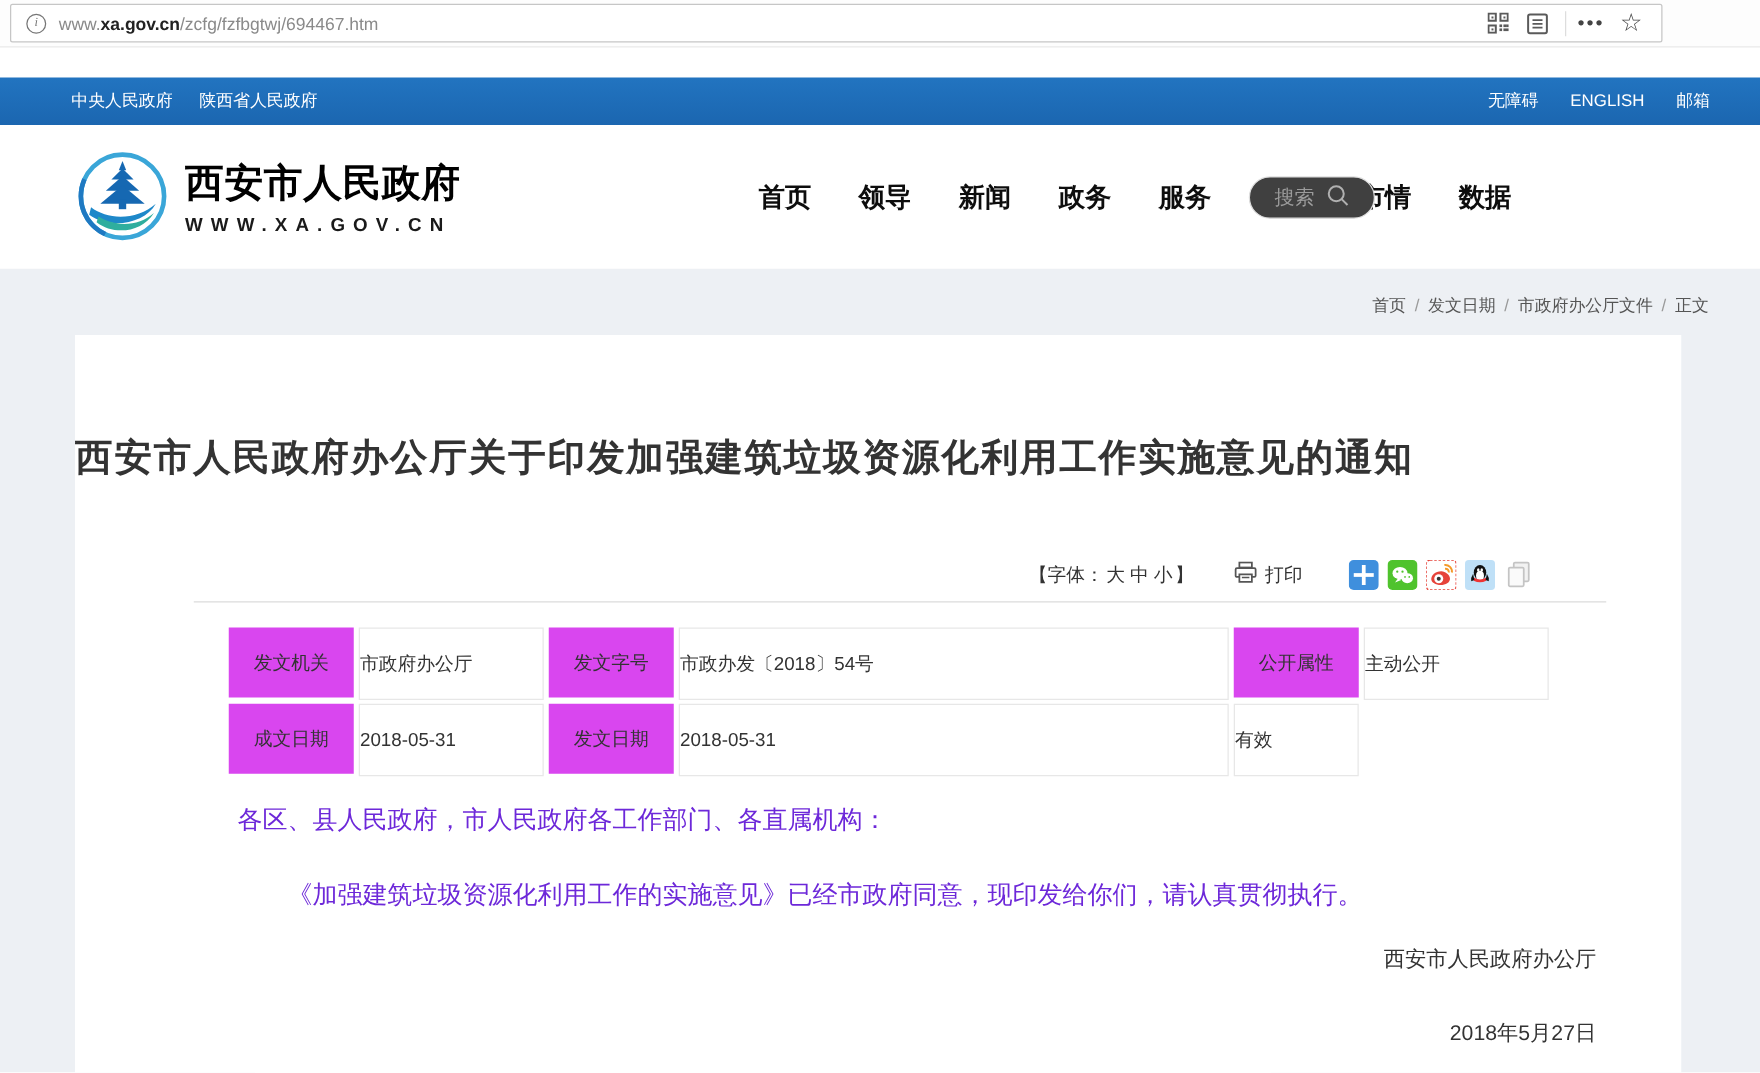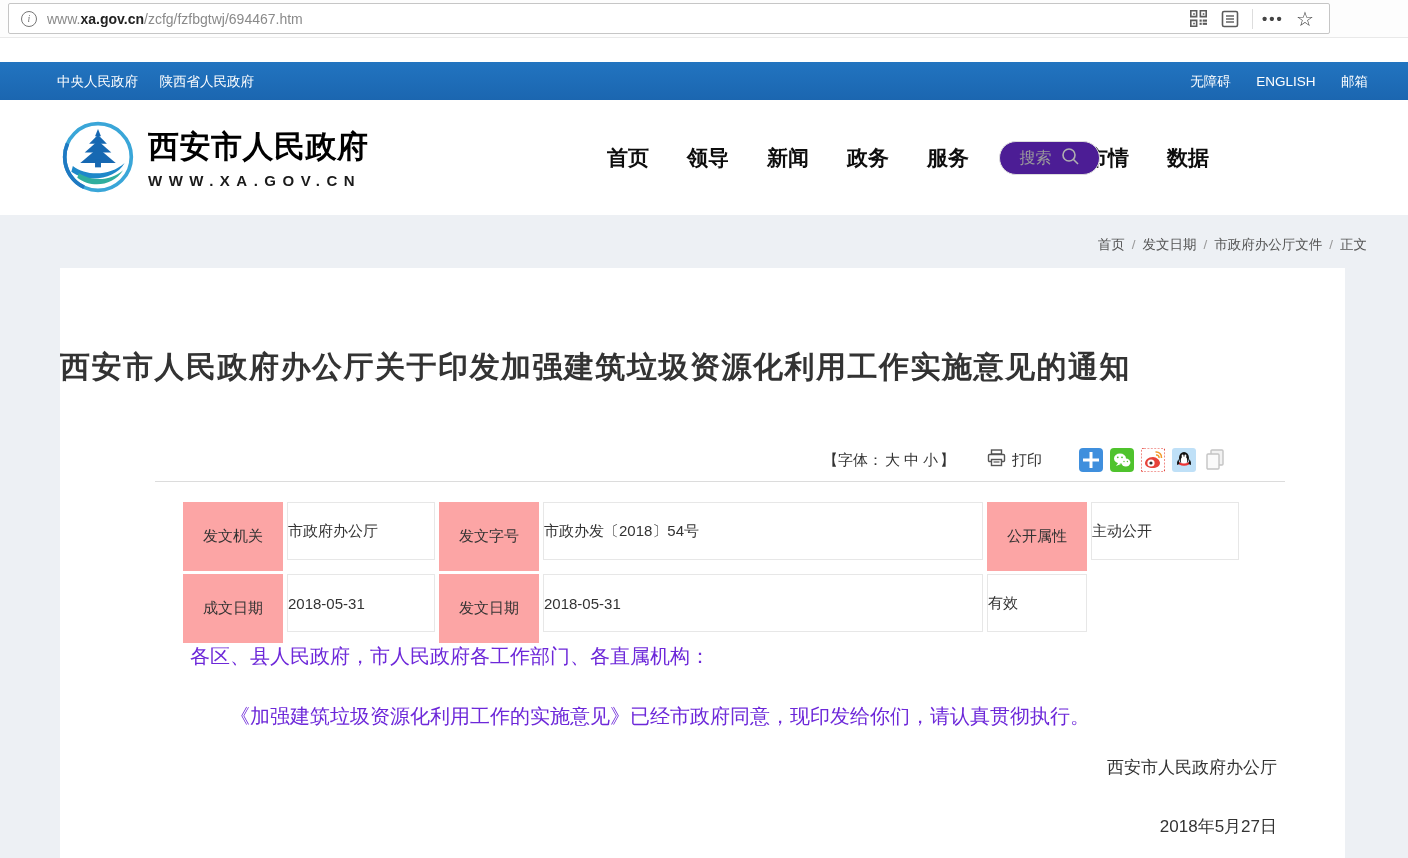--- a/index.html
+++ b/index.html
@@ -26,21 +26,21 @@
   .tb-right a { margin-left: 21px; }
 
   
   .siteheader { position: absolute; top: 100px; left: 0; width: 1156px; height: 115px; background: #fff; }
   .logo { position: absolute; left: 61px; top: 20px; width: 74px; height: 74px; cursor: pointer; }
   .brand { position: absolute; left: 148px; top: 29px; cursor: pointer; }
   .brand-name { font-size: 31px; font-weight: bold; color: #000; letter-spacing: 0.5px; line-height: 1.15; }
   .brand-url { margin-top: 7px; font-size: 15px; font-weight: bold; color: #1a1a1a; letter-spacing: 6.5px; }
   .nav { position: absolute; left: 607px; top: 0; height: 115px; display: flex; align-items: center; }
   .nav-item { font-size: 21px; font-weight: bold; color: #0d0d0d; margin-right: 38px; cursor: pointer; white-space: nowrap; }
-  .search { position: absolute; right: 56px; top: 41px; width: 101px; height: 34px; border: 1px solid #ddd; border-radius: 17px; display: flex; align-items: center; justify-content: center; cursor: pointer; background: #4c1d95; }
+  .search { position: absolute; right: 56px; top: 41px; width: 101px; height: 34px; border: 1px solid #ddd; border-radius: 17px; display: flex; align-items: center; justify-content: center; cursor: pointer; background: #404040; }
   .search-label { color: #9b9b9b; font-size: 16px; margin-right: 8px; }
 
   
   .main { position: absolute; top: 215px; left: 0; width: 1408px; height: 643px; background: #edf0f4; }
   .breadcrumb { position: absolute; top: 21px; right: 41px; font-size: 13.5px; color: #555; }
   .breadcrumb .bc-item { cursor: pointer; }
   .breadcrumb .bc-sep { color: #999; padding: 0 7px; }
 
   
   .card { position: absolute; top: 53px; left: 60px; width: 1285px; height: 660px; background: #fff; }
@@ -50,21 +50,21 @@
   .fontsize { font-size: 15px; color: #333; }
   .fs-opt { margin: 0 2px; cursor: pointer; }
   .print { display: flex; align-items: center; margin-left: 32px; cursor: pointer; }
   .print-label { font-size: 15px; color: #333; margin-left: 6px; }
   .share { display: flex; align-items: center; margin-left: 30px; }
   .share-ic { width: 24px; height: 24px; margin-left: 7px; cursor: pointer; }
 
   .divider { position: absolute; top: 213px; left: 95px; width: 1130px; height: 1px; background: #dcdcdc; }
 
   .meta { position: absolute; top: 234px; left: 123px; display: grid; grid-template-columns: 100px 148px 100px 440px 100px 148px; gap: 3px 4px; }
-  .meta-label { background: #fca5a5; height: 69px; display: flex; align-items: center; justify-content: center; font-size: 15px; color: #333; }
+  .meta-label { background: #d946ef; height: 56px; display: flex; align-items: center; justify-content: center; font-size: 15px; color: #333; }
   .meta-value { background: #fff; border: 1px solid #e7e7e7; height: 58px; display: flex; align-items: center; font-size: 15px; color: #333; }
 
   .content { position: absolute; top: 376px; left: 130px; width: 1030px; font-size: 20px; color: #6d28d9; line-height: 24px; }
   .para-2 { margin-top: 36px; text-indent: 2em; }
   .sig-block { position: absolute; top: 488px; right: 68px; text-align: right; font-size: 17px; color: #333; }
   .sig-date { margin-top: 36px; }
 </style>
 </head>
 <body>
 

